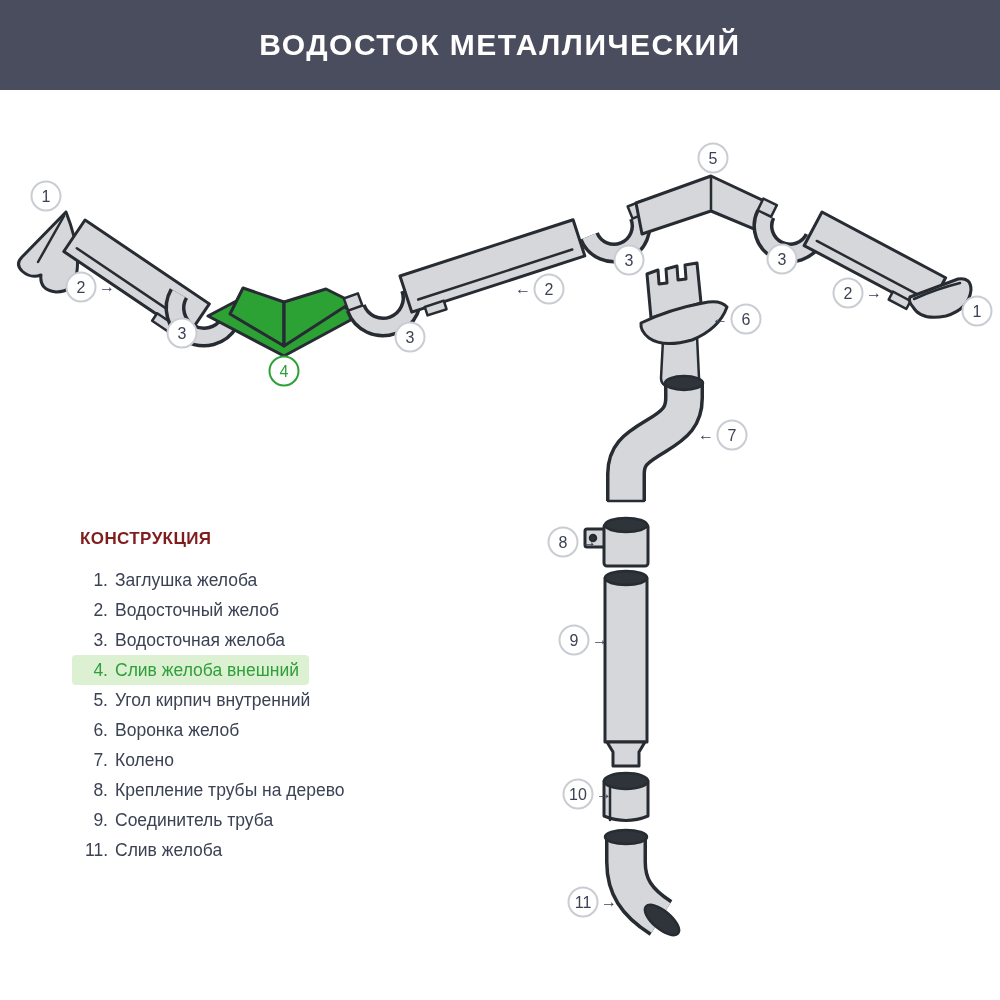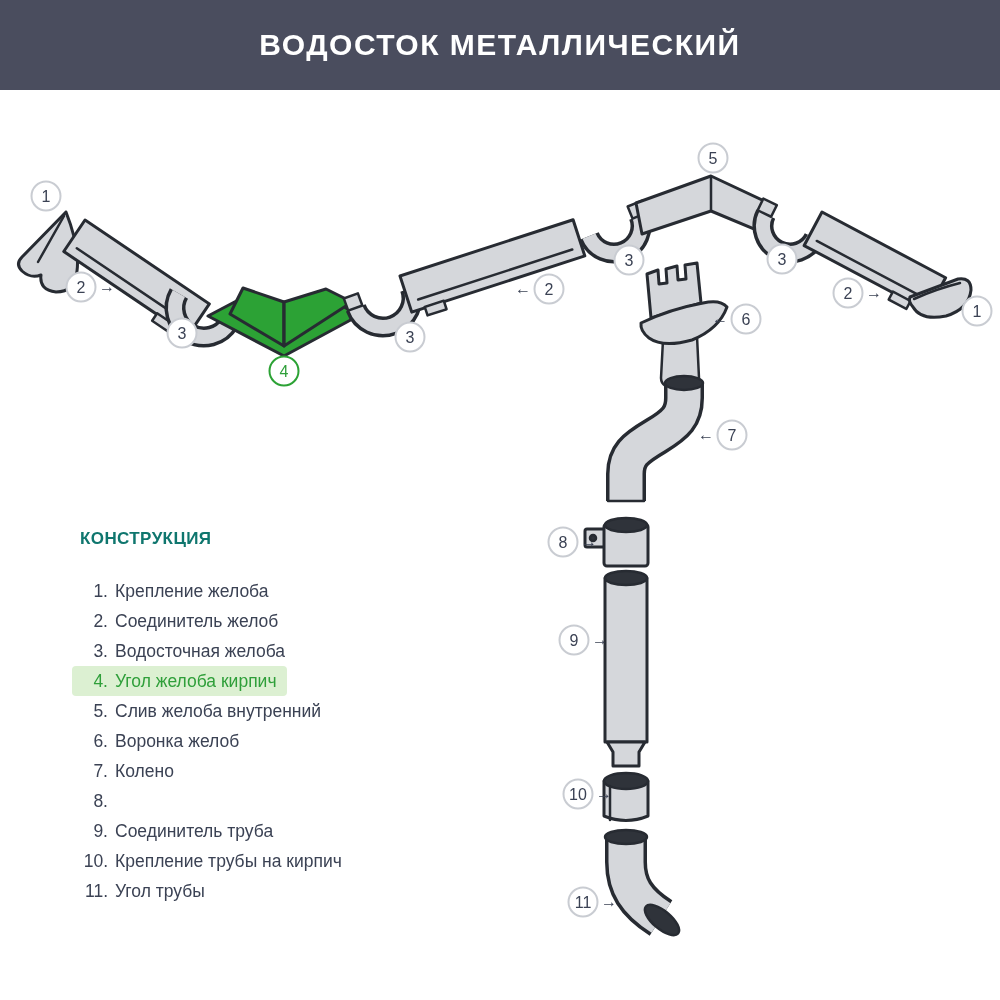--- a/index.html
+++ b/index.html
@@ -26,21 +26,21 @@
   .clamp-o{stroke:#272b32;stroke-width:21;fill:none;}
   .clamp-i{stroke:#d5d7db;stroke-width:14;fill:none;}
   .callout circle{fill:#ffffff;stroke:#c9ccd2;stroke-width:2;}
   .callout text{fill:#3b4254;font-size:16px;font-family:"Liberation Sans",sans-serif;}
   .callout.accent circle{stroke:#2ca235;}
   .callout.accent text{fill:#2f9f3a;}
   .arrow-glyph{fill:#b3b6bc;font-size:16px;font-family:"Liberation Sans",sans-serif;}
   
   .legend{position:absolute;left:72px;top:529px;width:340px;}
   .legend-heading{
-    font-size:17px;font-weight:700;color:#0f766e;letter-spacing:.4px;margin:0 0 27px 8px;
+    font-size:17px;font-weight:700;color:#7f1d1d;letter-spacing:.4px;margin:0 0 16px 8px;
   }
   .legend-row{
     display:flex;align-items:center;height:30px;color:#3b4254;font-size:17.5px;
     width:fit-content;padding:0 10px 0 4px;border-radius:4px;
   }
   .legend-row .num{width:32px;text-align:right;margin-right:7px;flex:none;}
   .legend-row.hl{background:#dcf0d2;color:#2f9f3a;}
 </style>
 </head>
 <body>
@@ -233,55 +233,52 @@
         <text class="arrow-glyph" text-anchor="middle" x="609" y="907">→</text>
       </g>
     </g>
 </svg>
 
 <aside class="legend">
   <p class="legend-heading">КОНСТРУКЦИЯ</p>
   <div id="legend-list">
       <div class="legend-row">
         <span class="num">1.</span>
-        <span class="lbl">Крепление желоба</span>
+        <span class="lbl">Заглушка желоба</span>
       </div>
       <div class="legend-row">
         <span class="num">2.</span>
-        <span class="lbl">Соединитель желоб</span>
+        <span class="lbl">Водосточный желоб</span>
       </div>
       <div class="legend-row">
         <span class="num">3.</span>
         <span class="lbl">Водосточная желоба</span>
       </div>
       <div class="legend-row hl">
         <span class="num">4.</span>
-        <span class="lbl">Угол желоба кирпич</span>
+        <span class="lbl">Слив желоба внешний</span>
       </div>
       <div class="legend-row">
         <span class="num">5.</span>
-        <span class="lbl">Слив желоба внутренний</span>
+        <span class="lbl">Угол кирпич внутренний</span>
       </div>
       <div class="legend-row">
         <span class="num">6.</span>
         <span class="lbl">Воронка желоб</span>
       </div>
       <div class="legend-row">
         <span class="num">7.</span>
         <span class="lbl">Колено</span>
       </div>
       <div class="legend-row">
         <span class="num">8.</span>
+        <span class="lbl">Крепление трубы на дерево</span>
       </div>
       <div class="legend-row">
         <span class="num">9.</span>
         <span class="lbl">Соединитель труба</span>
       </div>
       <div class="legend-row">
-        <span class="num">10.</span>
-        <span class="lbl">Крепление трубы на кирпич</span>
-      </div>
-      <div class="legend-row">
         <span class="num">11.</span>
-        <span class="lbl">Угол трубы</span>
+        <span class="lbl">Слив желоба</span>
       </div>
     </div>
 </aside>
 
 </body></html>

